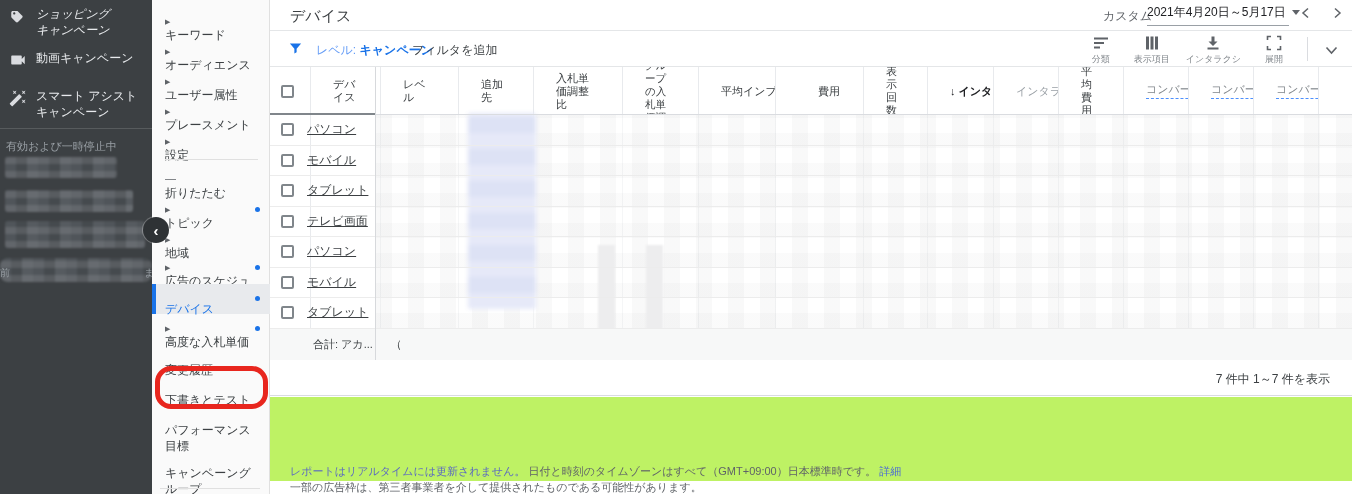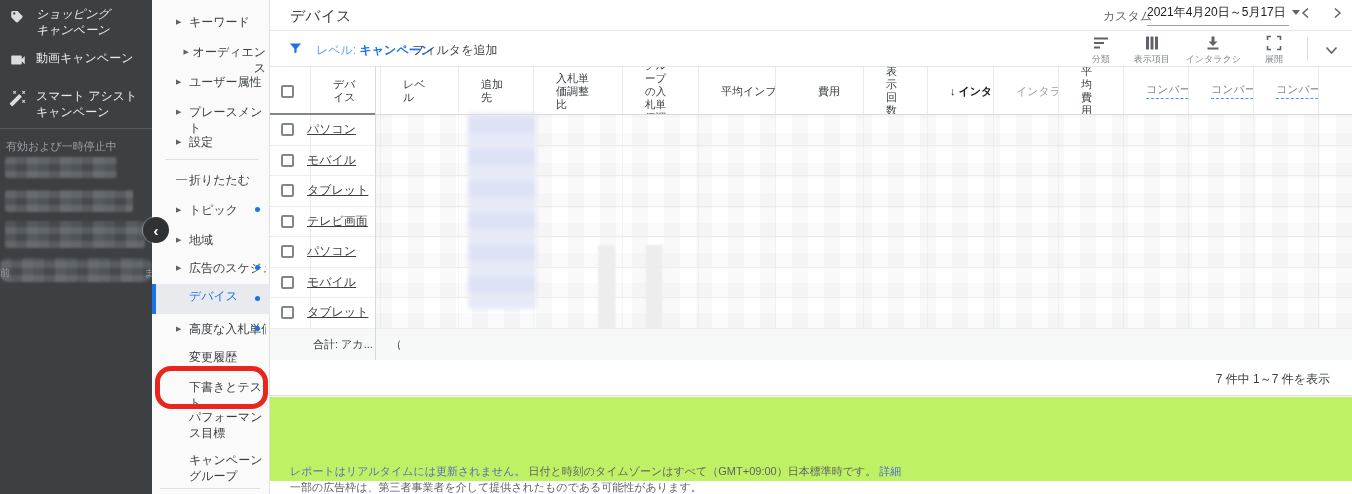--- a/index.html
+++ b/index.html
@@ -18,21 +18,21 @@
       repeating-linear-gradient(90deg, #50555a 0 11px, #454a4e 11px 22px, #565b60 22px 33px); }
   .sb-edge-char { position:absolute; font-size:10px; color:#9aa0a6; z-index:2; }
 
   
   .collapse-btn { position:absolute; left:143px; top:217px; width:26px; height:26px; border-radius:50%;
     background:#2e3235; color:#fff; z-index:40; display:flex; align-items:center; justify-content:center;
     font-size:15px; font-weight:bold; box-shadow:0 0 0 1px rgba(255,255,255,0.25); }
 
   
   .subnav { position:absolute; left:152px; top:0; width:118px; height:494px; background:#fafafa; border-right:1px solid #e0e0e0; }
-  .nav-item { position:absolute; left:0; width:118px; min-height:28px; display:flex; align-items:flex-start; padding:4px 4px 4px 24px; cursor:pointer; }
+  .nav-item { position:absolute; left:0; width:118px; min-height:28px; display:flex; align-items:flex-start; padding:4px 4px 4px 13px; cursor:pointer;flex-direction:column; }
   .nav-arrow { width:13px; flex:0 0 13px; font-size:7px; color:#5f6368; padding-top:4px; }
   .nav-label { font-size:12px; color:#3c4043; line-height:16px; width:98px; }
   .nav-label.trunc { white-space:nowrap; overflow:hidden; width:80px; }
   .nav-dot { position:absolute; right:10px; top:9px; width:5px; height:5px; border-radius:50%; background:#1a73e8; }
   .nav-divider { position:absolute; left:13px; width:93px; height:1px; background:#e0e0e0; }
   .nav-item.selected { background:#e8eaed; }
   .nav-item.selected .nav-label { color:#1a73e8; }
   .sel-bar { position:absolute; left:0; top:0; width:4px; height:100%; background:#1a73e8; }
 
   
@@ -150,21 +150,21 @@
 
   <div class="collapse-btn">
       <span>‹</span>
     </div>
 
   <div class="subnav">
     <div class="nav-item" style="top:10px;">
       <span class="nav-arrow">▶</span>
       <span class="nav-label">キーワード</span>
     </div>
-    <div class="nav-item" style="top:40px;text-align:right;">
+    <div class="nav-item" style="top:40px;">
       <span class="nav-arrow">▶</span>
       <span class="nav-label">オーディエンス</span>
     </div>
     <div class="nav-item" style="top:70px;">
       <span class="nav-arrow">▶</span>
       <span class="nav-label">ユーザー属性</span>
     </div>
     <div class="nav-item" style="top:100px;">
       <span class="nav-arrow">▶</span>
       <span class="nav-label">プレースメント</span>

